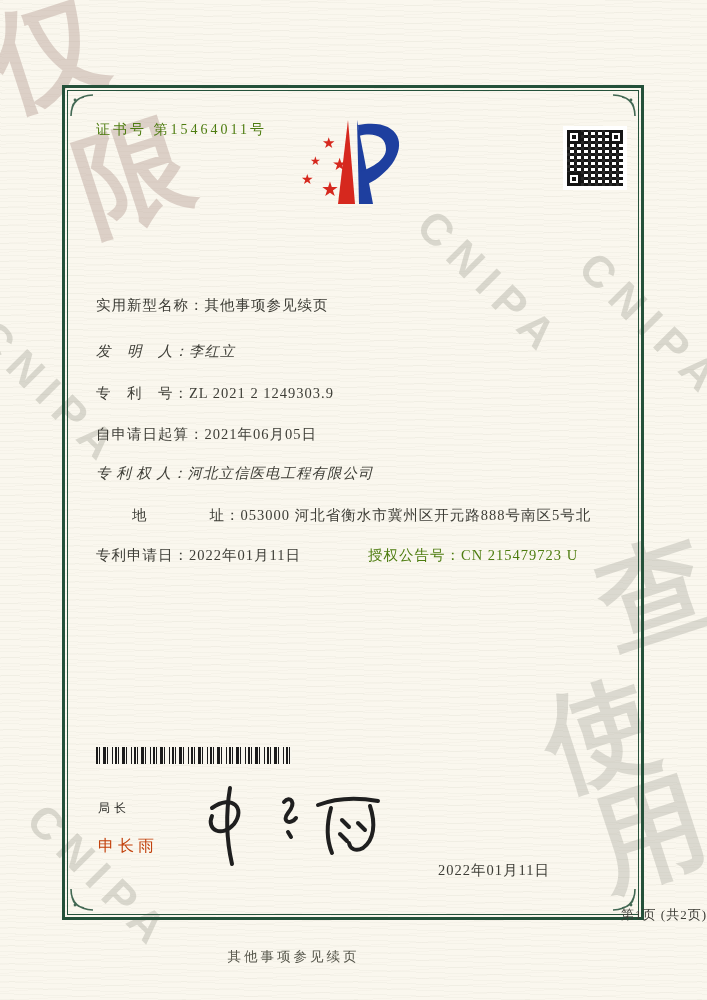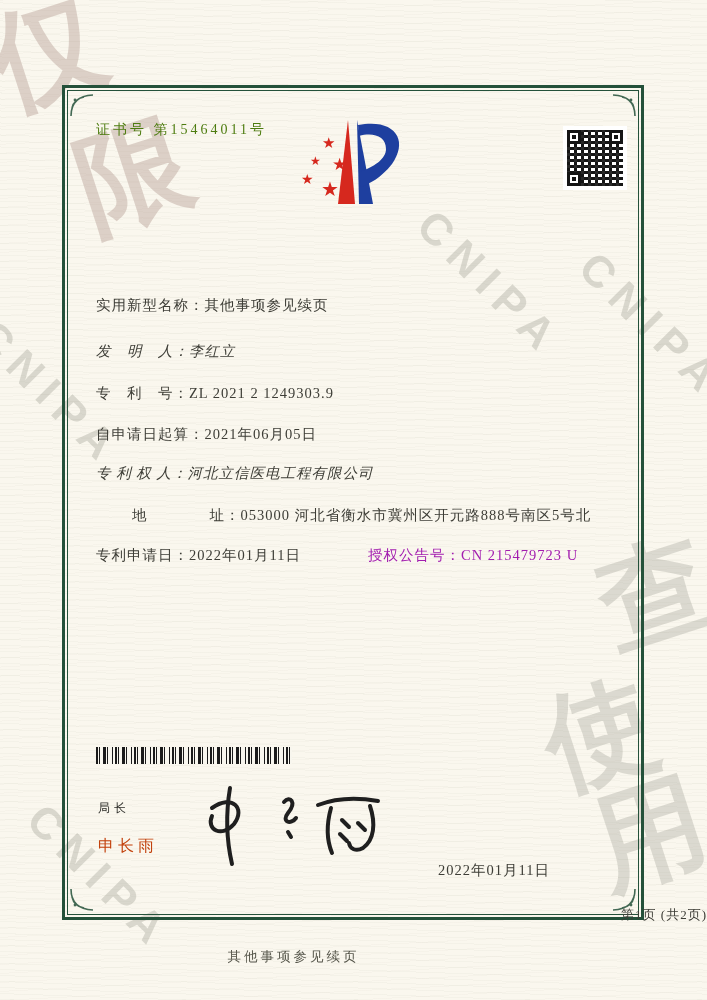--- a/index.html
+++ b/index.html
@@ -53,21 +53,21 @@
   .qr-grid::after{right:0;top:0;box-shadow:inset 0 0 0 2px #fff, inset 0 0 0 5px #151515;}
   .qr-f3{left:0;bottom:0;box-shadow:inset 0 0 0 2px #fff, inset 0 0 0 5px #151515;}
   .title{
     position:absolute;left:0;top:206px;width:707px;text-align:center;
     font-size:34px;font-weight:bold;letter-spacing:7px;color:#141414;
   }
   .field{position:absolute;left:96px;font-size:14.5px;color:#3d3d36;letter-spacing:1px;white-space:nowrap;}
   .field .lab{display:inline-block;}
   .f0{top:296px;} .f1{top:342px;font-style:italic;} .f2{top:384px;} .f3{top:425px;}
   .f4{top:464px;font-style:italic;} .f5{top:506px;margin-left:36px;} .f6{top:546px;}
-  .grant-no{position:absolute;left:368px;top:546px;font-size:14.5px;color:#a21caf;letter-spacing:1px;white-space:nowrap;}
+  .grant-no{position:absolute;left:368px;top:546px;font-size:14.5px;color:#4d7c0f;letter-spacing:1px;white-space:nowrap;}
   .paras{position:absolute;left:92px;top:580px;width:528px;font-size:13.5px;line-height:1.78;color:#3d3d36;}
   .paras p{margin:0 0 4px 0;text-indent:2em;text-align:justify;}
   .barcode{
     position:absolute;left:96px;top:747px;width:196px;height:17px;
     background:repeating-linear-gradient(90deg,
       #1b1b1b 0 2px,#f8f6ee 2px 3px,#1b1b1b 3px 4px,#f8f6ee 4px 7px,
       #1b1b1b 7px 10px,#f8f6ee 10px 11px,#1b1b1b 11px 12px,#f8f6ee 12px 16px,
       #1b1b1b 16px 17px,#f8f6ee 17px 19px);
   }
   .sign-post{position:absolute;left:98px;top:800px;font-size:12px;letter-spacing:4px;color:#2c2c28;}

